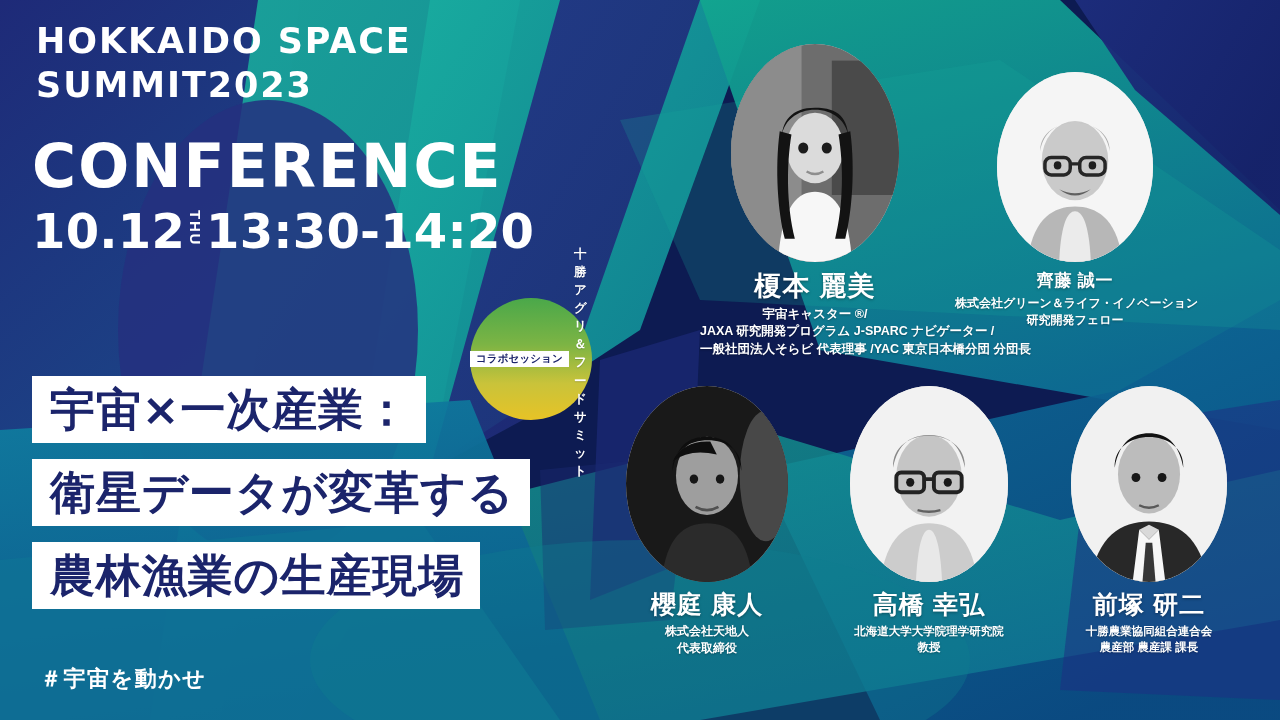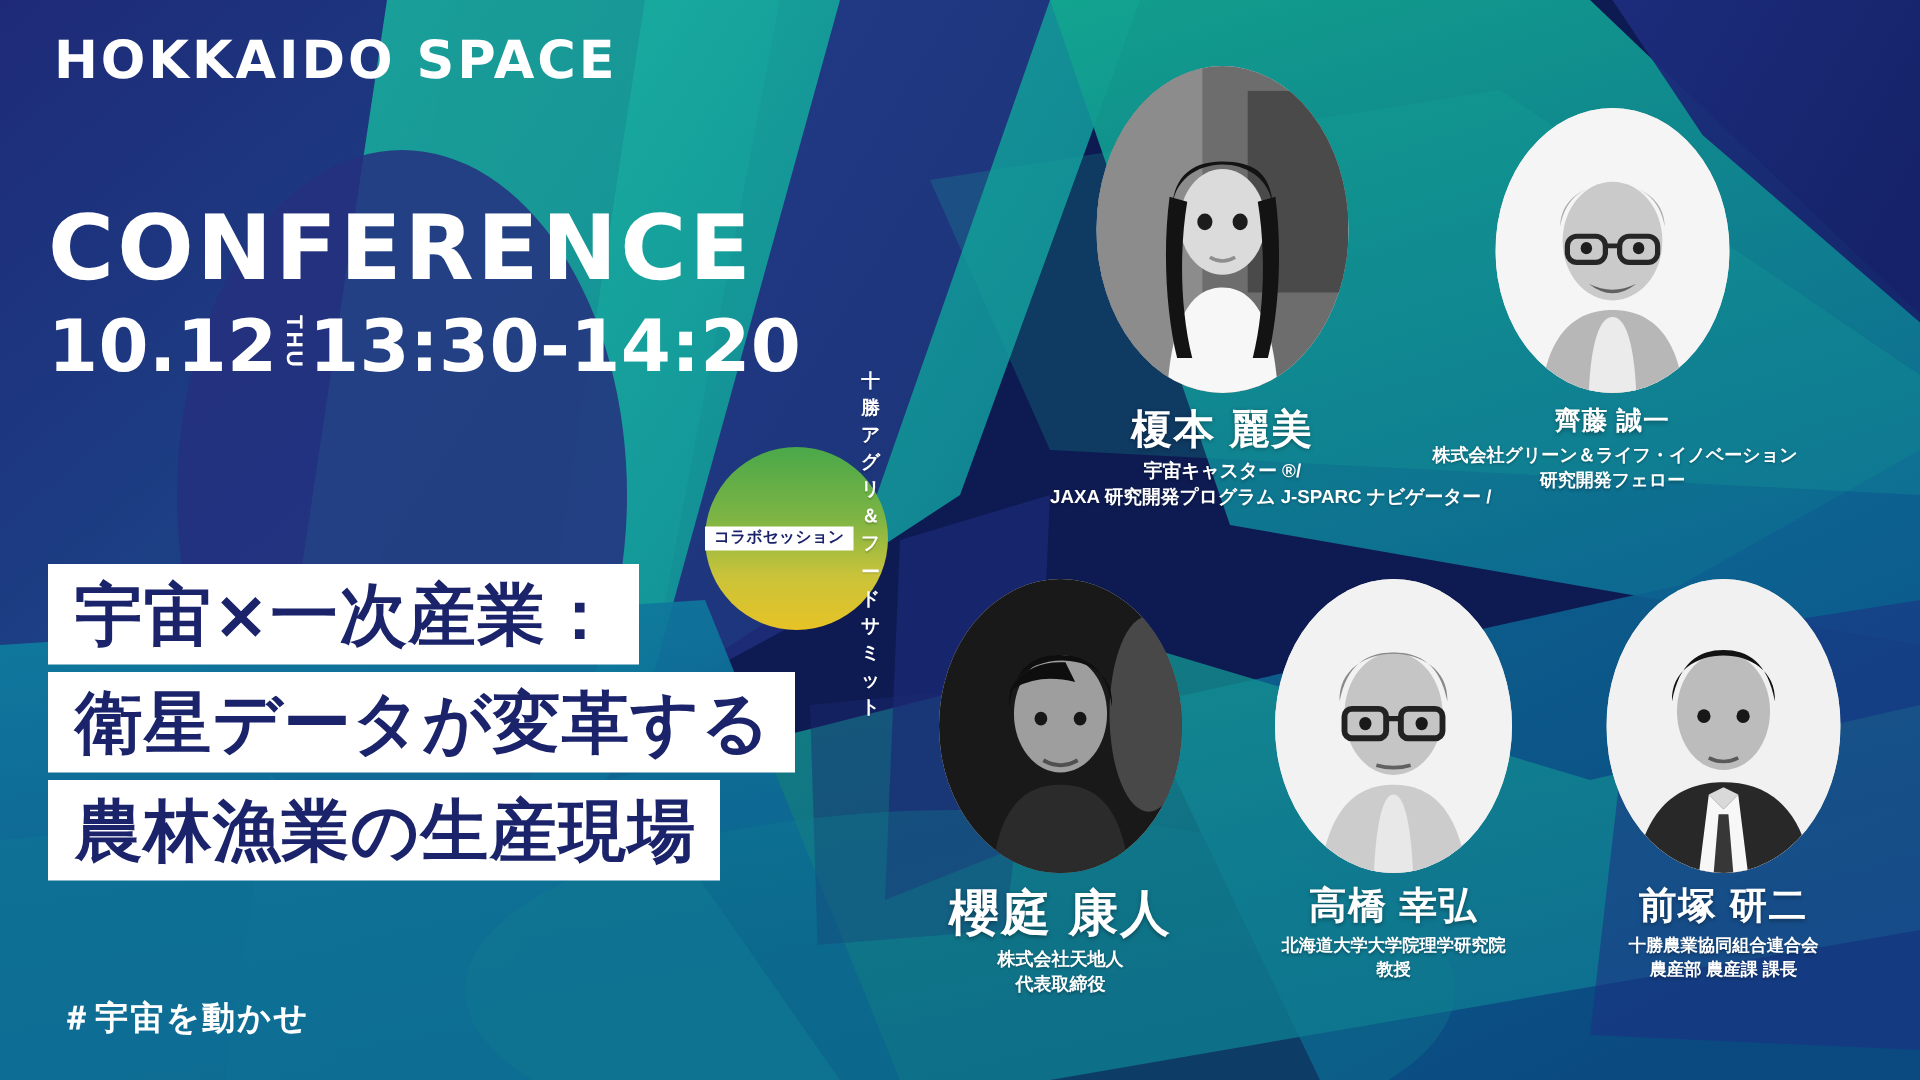--- a/index.html
+++ b/index.html
@@ -44,21 +44,21 @@
 
   .session { position:absolute; left:38px; top:323px; z-index:30; color:#fff;
     font-size:25px; font-weight:700; letter-spacing:.14em;
     font-family:"DejaVu Sans","Liberation Sans",sans-serif; }
 
   
   .title-wrap { position:absolute; left:32px; top:376px; z-index:30; }
   .tline { display:block; background:#fff; color:#1b246b;
     font-weight:700; font-size:45px; line-height:1.0;
     letter-spacing:.02em; width:max-content;
-    padding:11px 16px 11px 18px; margin-bottom:5px;
+    padding:11px 16px 11px 18px; margin-bottom:16px;
     font-family:"DejaVu Sans","Liberation Sans",sans-serif; }
 
   
   .badge { position:absolute; left:470px; top:298px; width:122px; height:122px;
     border-radius:50%; z-index:28; text-align:center; color:#fff;
     background:linear-gradient(180deg,#4aa84a 0%,#7cb444 38%,#c9c33a 70%,#e7c326 100%);
     display:flex; flex-direction:row; align-items:center; justify-content:center; }
   .badge .chip { background:#fff; color:#1b246b; font-size:10.5px; font-weight:700;
     padding:2.5px 6px; letter-spacing:.01em; white-space:nowrap; line-height:1.1; }
   .badge .btxt { margin-top:7px; font-size:12.5px; font-weight:700; line-height:1.45;
@@ -83,21 +83,21 @@
   .sp-0 { left:700px; top:44px; width:230px; }
   .sp-0 .photo { width:168px; height:218px; border-radius:50%; }
   .sp-0 .nm { font-size:27px; margin-top:10px; }
   .sp-0 .rl { font-size:12.5px; }
   .sp-1 { left:955px; top:72px; width:240px; }
   .sp-1 .photo { width:156px; height:190px; border-radius:50%; }
   .sp-1 .nm { font-size:17px; margin-top:10px; }
   .sp-1 .rl { font-size:12px; }
   .sp-2 { left:598px; top:386px; width:218px; }
   .sp-2 .photo { width:162px; height:196px; }
-  .sp-2 .nm { font-size:33px; margin-top:9px; }
+  .sp-2 .nm { font-size:25px; margin-top:9px; }
   .sp-2 .rl { font-size:12px; }
   .sp-3 { left:820px; top:386px; width:218px; }
   .sp-3 .photo { width:158px; height:196px; }
   .sp-3 .nm { font-size:25px; margin-top:9px; }
   .sp-3 .rl { font-size:11.5px; }
   .sp-4 { left:1040px; top:386px; width:218px; }
   .sp-4 .photo { width:156px; height:196px; }
   .sp-4 .nm { font-size:25px; margin-top:9px; }
   .sp-4 .rl { font-size:11.5px; }
 </style>
@@ -175,20 +175,21 @@
 
     <path d="M540,470 L690,455 L670,620 L545,630 Z" fill="#1b2a72" opacity="0.45"></path>
 
     <path d="M620,120 L1000,60 L1280,250 L1280,330 L700,300 Z" fill="#19a99b" opacity="0.22"></path>
 
     <ellipse cx="640" cy="660" rx="330" ry="120" fill="#0f7f8f" opacity="0.35"></ellipse>
   </svg>
 
   <div class="hdr">
     <div class="l1">HOKKAIDO SPACE</div>
+    <div class="l2">SUMMIT2023</div>
   </div>
 
   <div class="conf">
     <div class="word">CONFERENCE</div>
     <div class="daterow">
       <span class="date">10.12</span>
       <span class="dow">THU</span>
       <span class="time">13:30-14:20</span>
     </div>
   </div>
@@ -225,20 +226,21 @@
           <path d="M71,52 C74,75 72,100 68,116 L62,116 C67,96 67,72 64,54 Z" fill="#171717"></path>
           <ellipse cx="43" cy="62" rx="3" ry="3.3" fill="#20201f"></ellipse>
           <ellipse cx="57" cy="62" rx="3" ry="3.3" fill="#20201f"></ellipse>
           <path d="M45,76 Q50,79 55,76" stroke="#9c8a85" stroke-width="1.4" fill="none"></path>
         </svg>
       </div>
       <div class="nm">榎本 麗美</div>
       <div class="rl">
         <div>宇宙キャスター ®/</div>
         <div>JAXA 研究開発プログラム J-SPARC ナビゲーター /</div>
+        <div>一般社団法人そらビ 代表理事 /YAC 東京日本橋分団 分団長</div>
       </div>
     </div>
 
     <div class="sp sp-1">
       <div class="photo">
         <svg viewBox="0 0 100 120" preserveAspectRatio="xMidYMid slice">
           <rect width="100" height="120" fill="#f1f1ef"></rect>
           <path d="M20,120 C23,93 36,85 50,85 C64,85 77,93 80,120 Z" fill="#b9b5ae"></path>
           <path d="M40,120 C41,97 45,88 50,88 C55,88 59,97 60,120 Z" fill="#e9e7e2"></path>
           <ellipse cx="50" cy="56" rx="21" ry="25" fill="#cfc6bf"></ellipse>

